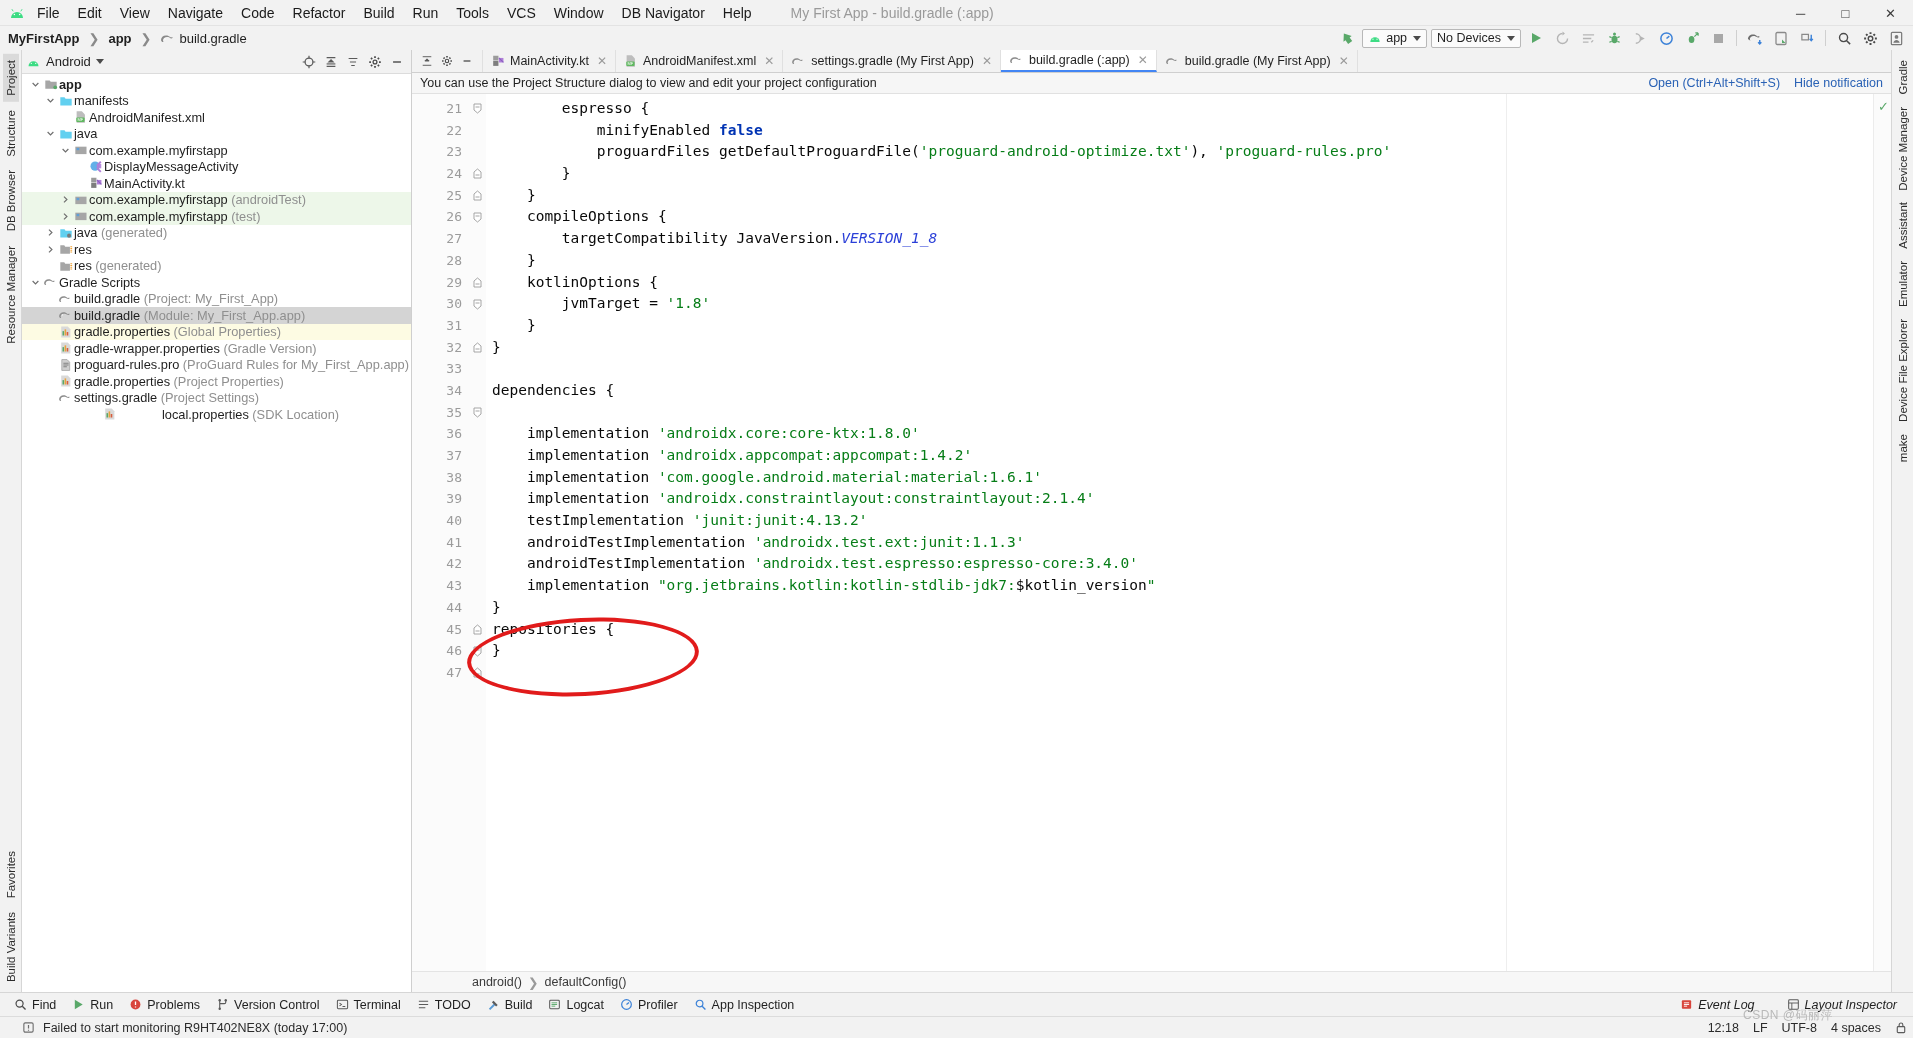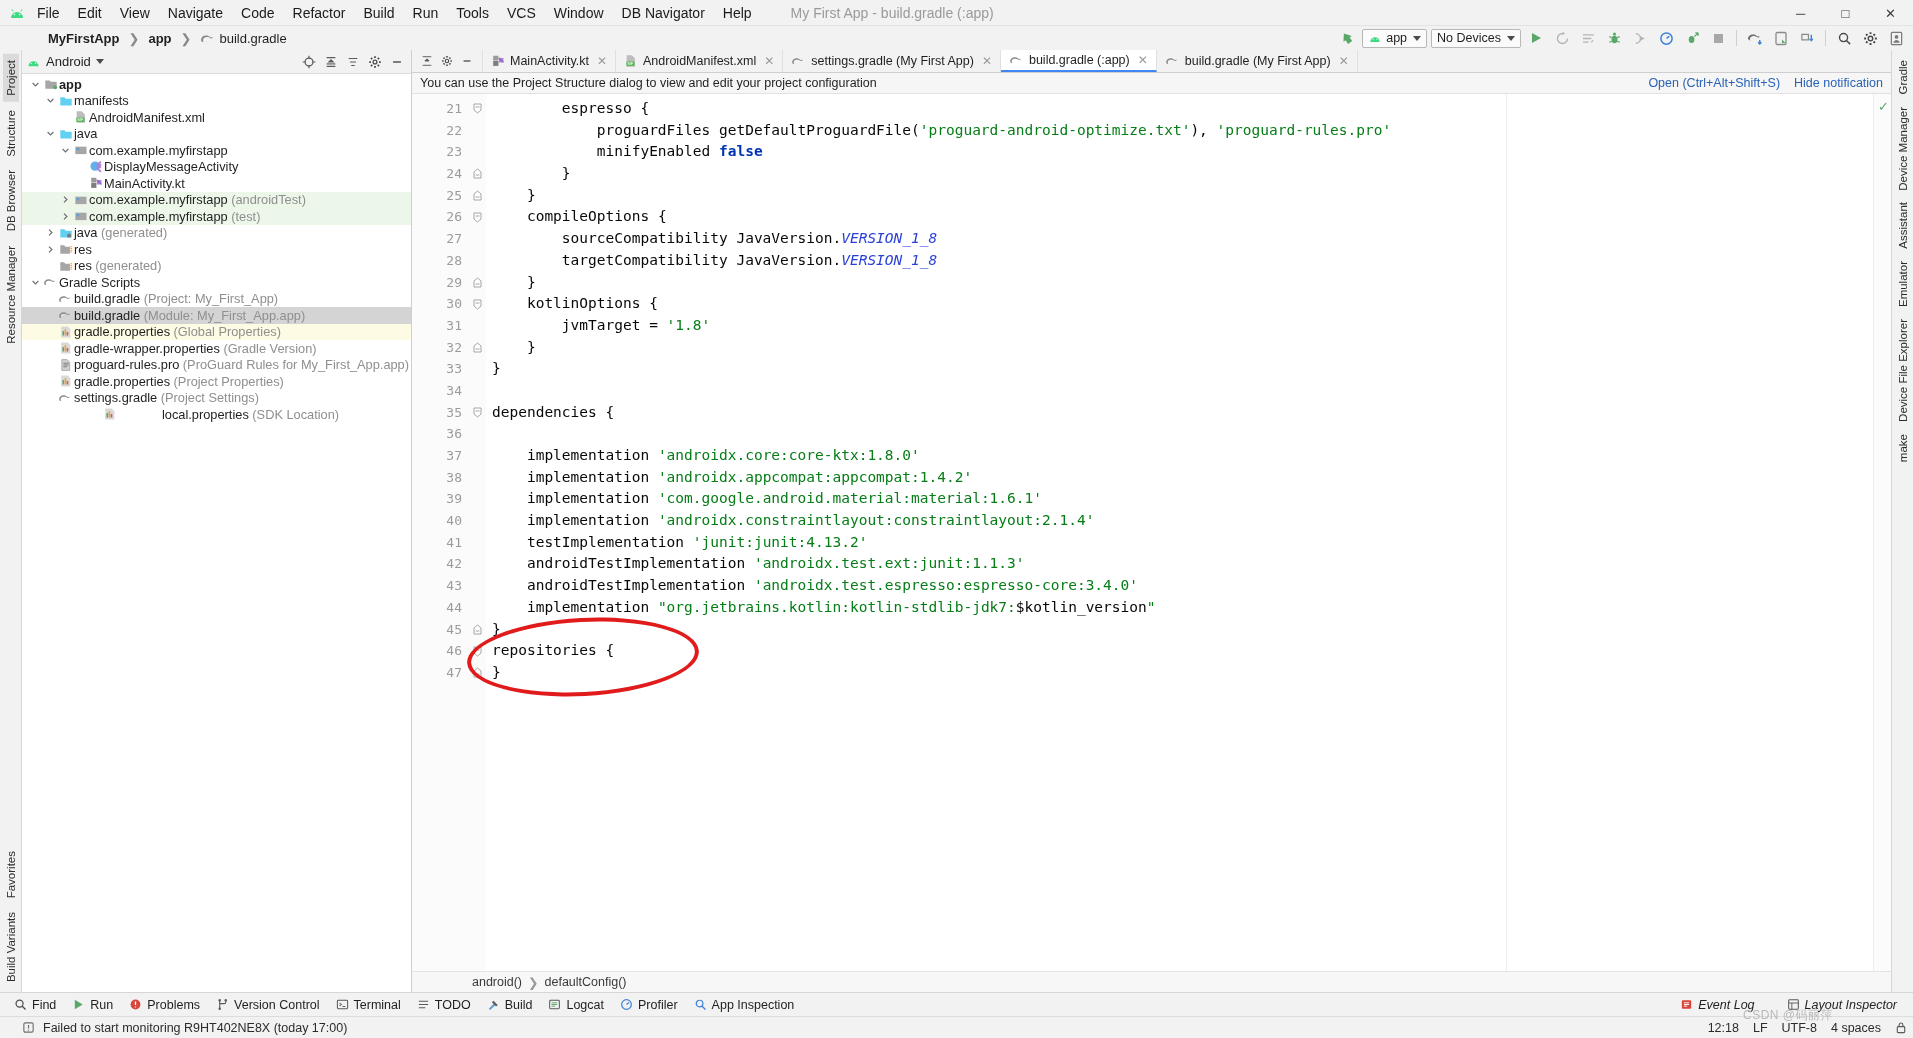--- a/index.html
+++ b/index.html
@@ -26,21 +26,21 @@
   }
   .win-title {
     margin-left: 30px; color: #9a9a9a; font-size: 14px; white-space: nowrap;
   }
   .wincontrols { position: absolute; right: 0; top: 0; height: 26px; display: flex; }
   .wincontrols div { width: 45px; height: 26px; display:flex; align-items:center; justify-content:center; color:#3b3b3b; font-size:13px;}
 
   
   .navbar {
     height: 24px; display: flex; align-items: center; background: #f2f2f2;
-    padding-left: 8px; flex: 0 0 24px; position: relative; margin-left: 40px;
+    padding-left: 8px; flex: 0 0 24px; position: relative;
   }
   .crumb { font-size: 13px; display: flex; align-items: center; gap: 5px; }
   .crumb b { font-weight: bold; }
   .crumb .sep { color: #8a8a8a; margin: 0 4px; }
   .gradle-ico { display:inline-block; }
   .tb-right { position: absolute; right: 6px; top: 0; height: 24px; display: flex; align-items: center; gap: 4px; }
   .combo {
     height: 19px; min-width: 20px; border: 1px solid #b8b8b8; background: #fbfbfb;
     border-radius: 2px; display: flex; align-items: center; gap: 4px; padding: 0 5px; font-size: 12.5px;
     cursor: default;
@@ -834,26 +834,25 @@
             <div class="fm">
               <svg width="9" height="11" viewBox="0 0 9 11">
                 <path d="M1 10h7V4L4.5 1 1 4z" fill="#ffffff" stroke="#9b9b9b" stroke-width="0.9"></path>
                 <path d="M2.5 7h4" stroke="#9b9b9b" stroke-width="0.9"></path>
               </svg>
             </div>
           </div>
         <div class="codecol" id="codecol">
           <div class="ruler" style="left:1020px;"></div>
         <div class="cl"><span class="plain">        espresso </span><span class="plain">{</span></div>
+            <div class="cl"><span class="plain">            minifyEnabled </span><span class="kw">false</span></div>
             <div class="cl"><span class="plain">            proguardFiles getDefaultProguardFile(</span><span class="str">'proguard-android-optimize.txt'</span><span class="plain">), </span><span class="str">'proguard-rules.pro'</span></div>
-            <div class="cl"><span class="plain">            minifyEnabled </span><span class="kw">false</span></div>
             <div class="cl"><span class="plain">        }</span></div>
             <div class="cl"><span class="plain">    }</span></div>
             <div class="cl"><span class="plain">    compileOptions </span><span class="plain">{</span></div>
-            <div class="cl"><span class="plain">        sourceCompatibility JavaVersion.</span><span class="cst">VERSION_1_8</span></div>
             <div class="cl"><span class="plain">        targetCompatibility JavaVersion.</span><span class="cst">VERSION_1_8</span></div>
             <div class="cl"><span class="plain">    }</span></div>
             <div class="cl"><span class="plain">    kotlinOptions </span><span class="plain">{</span></div>
             <div class="cl"><span class="plain">        jvmTarget = </span><span class="str">'1.8'</span></div>
             <div class="cl"><span class="plain">    }</span></div>
             <div class="cl"><span class="plain">}</span></div>
             <div class="cl"><span class="plain"></span></div>
             <div class="cl"><span class="plain">dependencies </span><span class="plain">{</span></div>
             <div class="cl"><span class="plain"></span></div>
             <div class="cl"><span class="plain">    implementation </span><span class="str">'androidx.core:core-ktx:1.8.0'</span></div>

